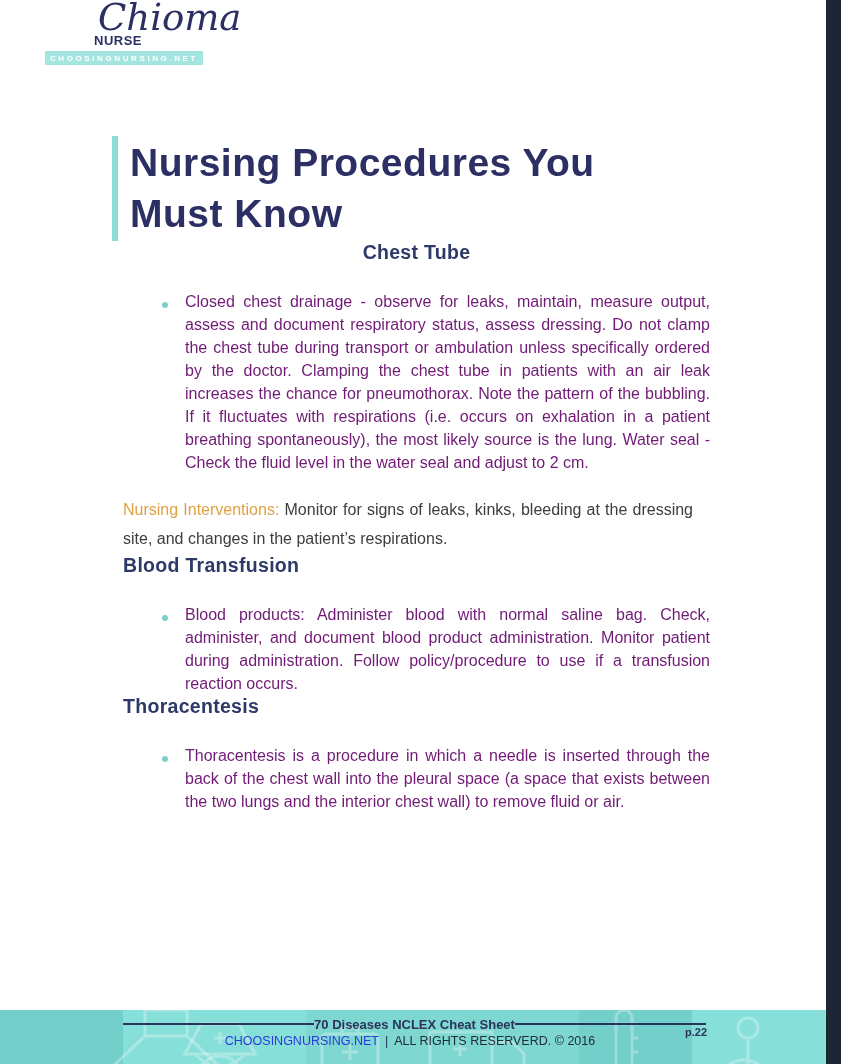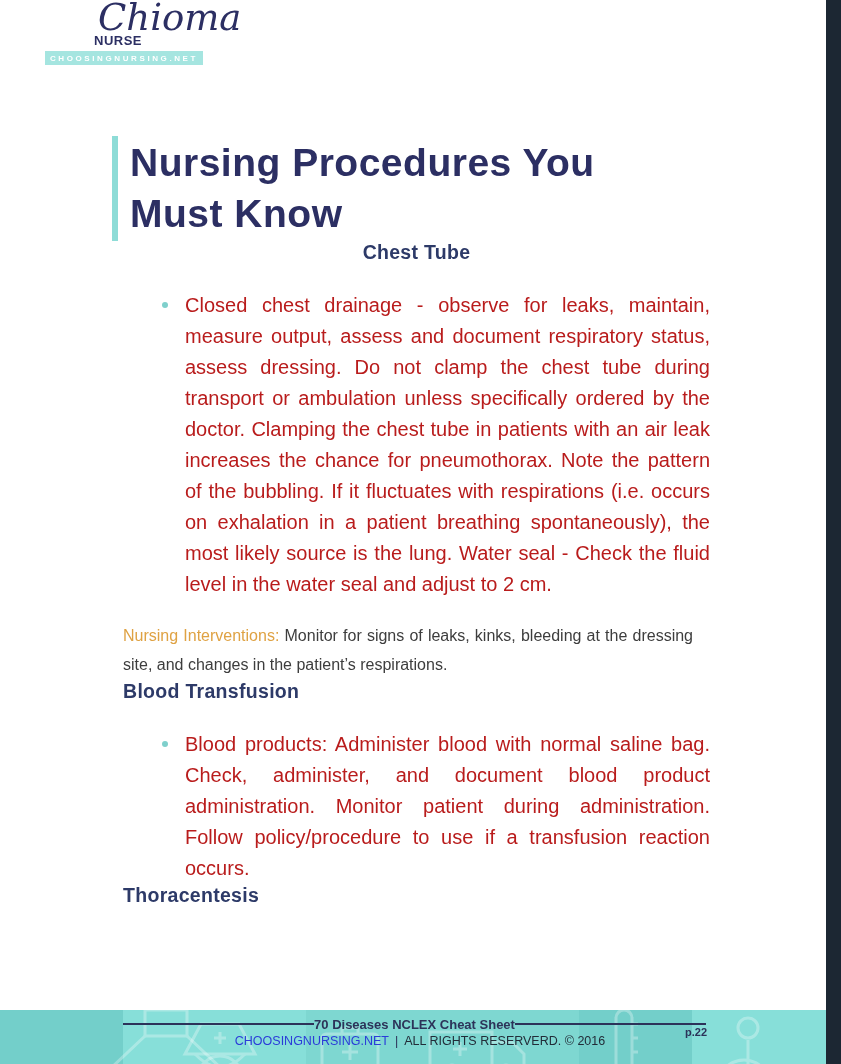--- a/index.html
+++ b/index.html
@@ -46,21 +46,21 @@
     margin:0;font-size:19.5px;font-weight:bold;
     letter-spacing:.3px;color:#2d3a68;
   }
   .mt-first{margin-top:38px;text-align:center;}
   .mt-section{margin-top:36px;}
   ul.bullet-list{
     list-style:none;margin:26px 0 0 0;padding:0;
   }
   ul.bullet-list li{
     position:relative;padding-left:62px;
-    font-size:20px;line-height:31px;color:#b91c1c;
+    font-size:16px;line-height:23px;color:#701a75;
     text-align:justify;
   }
   ul.bullet-list li::before{
     content:"";position:absolute;left:39px;top:12px;
     width:6px;height:6px;border-radius:50%;background:#7fd0cc;
   }
   p.note{
     margin:22px 17px 0 0;
     font-size:16px;line-height:28.6px;color:#3d3d3d;
     text-align:justify;
@@ -87,21 +87,20 @@
   }
   .rule-line{flex:1;height:0;border-top:2px solid #2c3359;}
   .footer-title{
     flex:0 0 auto;font-size:13px;font-weight:bold;color:#2c3359;
     white-space:nowrap;
   }
   .footer-credits{
     position:absolute;left:0;top:24px;width:820px;
     text-align:center;font-size:12.5px;color:#222c38;
     white-space:nowrap;
-    padding-left:10px;
   }
   .footer-site-link{color:#2b3bd9;text-decoration:none;font-weight:normal;cursor:pointer;}
   .footer-sep{margin:0 6px;color:#2c3359;}
   .footer-page{
     position:absolute;right:119px;top:16px;
     font-size:11px;font-weight:bold;color:#2c3359;
   }
 </style>
 </head>
 <body>
@@ -133,20 +132,25 @@
   </p>
 
   <h2 class="section-heading mt-section">Blood Transfusion</h2>
   <ul class="bullet-list">
     <li>
       <span>Blood products: Administer blood with normal saline bag. Check, administer, and document blood product administration. Monitor patient during administration. Follow policy/procedure to use if a transfusion reaction occurs.</span>
     </li>
   </ul>
 
   <h2 class="section-heading mt-section">Thoracentesis</h2>
+  <ul class="bullet-list">
+    <li>
+      <span>Thoracentesis is a procedure in which a needle is inserted through the back of the chest wall into the pleural space (a space that exists between the two lungs and the interior chest wall) to remove fluid or air.</span>
+    </li>
+  </ul>
 
 </div>
 
 <div class="footer-band">
   <div class="shade s1"></div>
   <div class="shade s2"></div>
   <div class="shade s3"></div>
   <div class="shade s4"></div>
   <div class="shade s5"></div>
 

